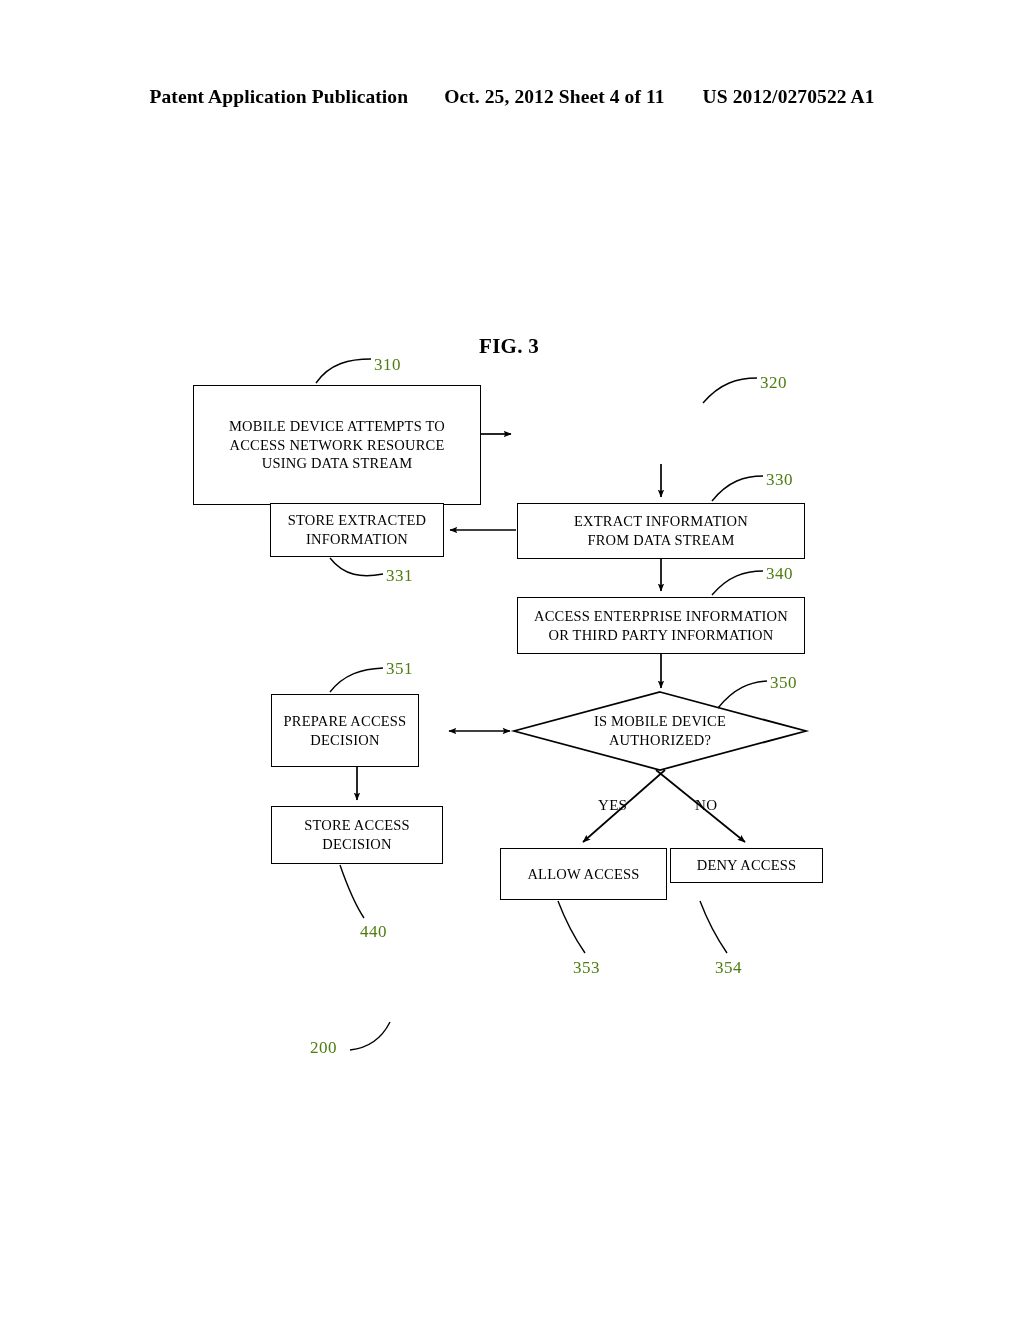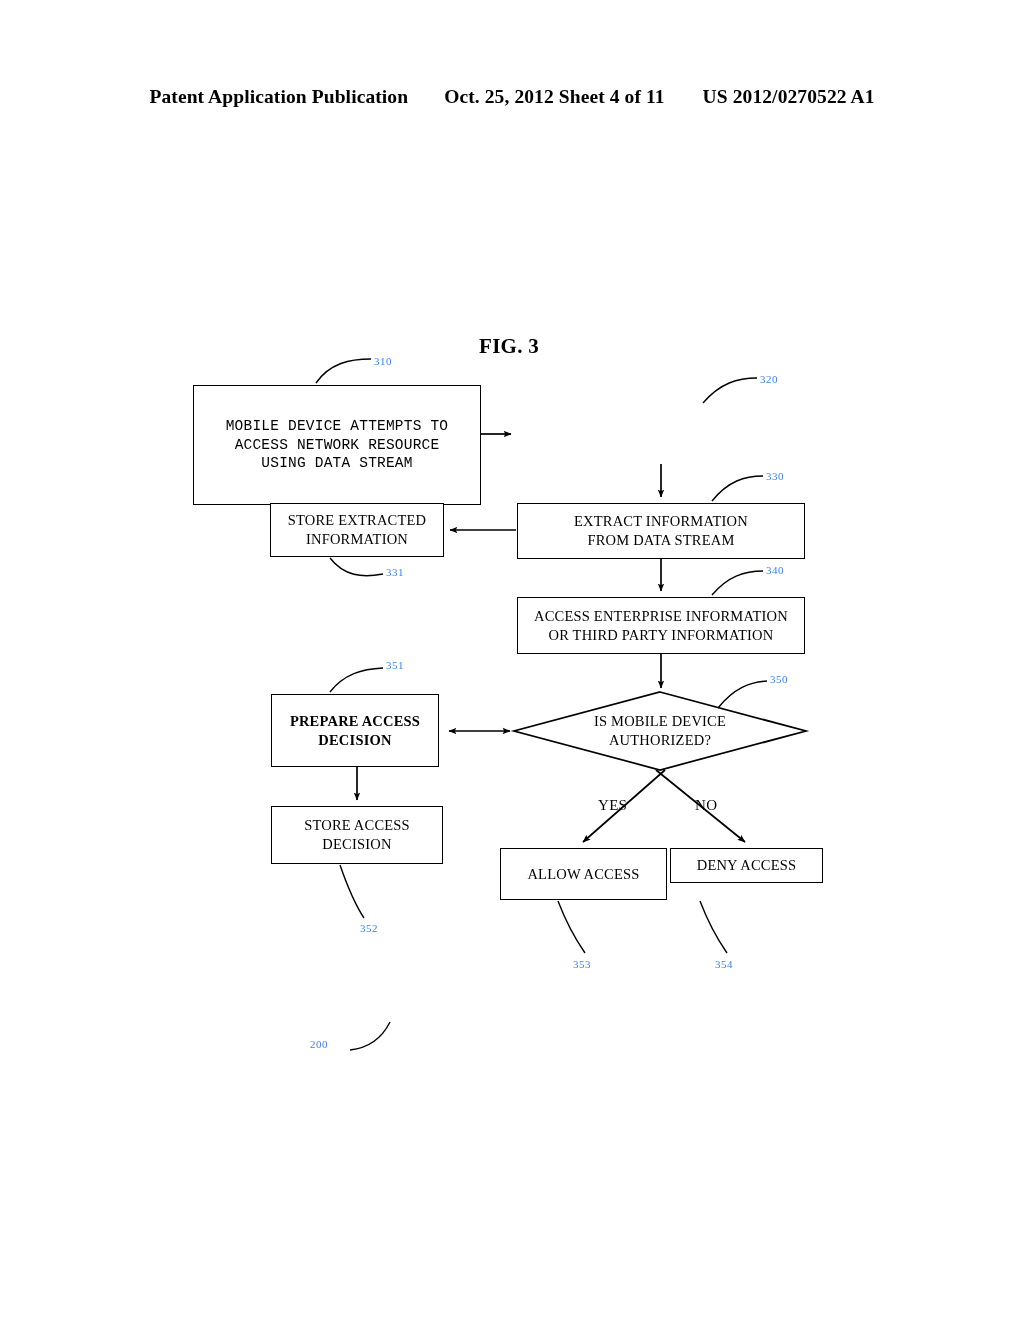--- a/index.html
+++ b/index.html
@@ -56,26 +56,26 @@
     align-items: center;
     justify-content: center;
     text-align: center;
     font-size: 14.5px;
     line-height: 1.28;
     letter-spacing: 0.2px;
     padding: 2px 4px;
   }
   .fbox span { display: block; white-space: pre-line; }
 
-  #box-310 { left: 193px; top: 385px;  width: 288px; height: 120px; font-family: Liberation Mono, monospace; }
+  #box-310 { left: 193px; top: 385px;  width: 288px; height: 120px; }
   #box-320 { left: 517px; top: 405px;  width: 288px; height: 59px; }
   #box-330 { left: 517px; top: 503px;  width: 288px; height: 56px; }
   #box-331 { left: 270px; top: 503px;  width: 174px; height: 54px; }
   #box-340 { left: 517px; top: 597px;  width: 288px; height: 57px; }
-  #box-351 { left: 271px; top: 694px;  width: 168px; height: 73px; font-weight: bold; }
+  #box-351 { left: 271px; top: 694px;  width: 148px; height: 73px; }
   #box-352 { left: 271px; top: 806px;  width: 172px; height: 58px; }
   #box-353 { left: 500px; top: 848px;  width: 167px; height: 52px; }
   #box-354 { left: 670px; top: 848px;  width: 153px; height: 35px; }
 
   
   #diamond-350 {
     position: absolute;
     left: 514px;
     top: 692px;
     width: 292px;
@@ -93,23 +93,23 @@
     text-align: center;
     font-size: 14.5px;
     line-height: 1.28;
     letter-spacing: 0.2px;
   }
   #diamond-350 .dtext span { display: block; white-space: pre-line; }
 
   
   .refnum {
     position: absolute;
-    font-size: 11px;
+    font-size: 17px;
     letter-spacing: 0.5px;
-    color: #3b82f6;
+    color: #4d7c0f;
   }
   #ref-310 { left: 374px; top: 355px; }
   #ref-320 { left: 760px; top: 373px; }
   #ref-330 { left: 766px; top: 470px; }
   #ref-331 { left: 386px; top: 566px; }
   #ref-340 { left: 766px; top: 564px; }
   #ref-350 { left: 770px; top: 673px; }
   #ref-351 { left: 386px; top: 659px; }
   #ref-352 { left: 360px; top: 922px; }
   #ref-353 { left: 573px; top: 958px; }
@@ -238,18 +238,18 @@
   <div class="branch-label" id="label-yes">YES</div>
   <div class="branch-label" id="label-no">NO</div>
 
   <div class="refnum" id="ref-310">310</div>
   <div class="refnum" id="ref-320">320</div>
   <div class="refnum" id="ref-330">330</div>
   <div class="refnum" id="ref-331">331</div>
   <div class="refnum" id="ref-340">340</div>
   <div class="refnum" id="ref-350">350</div>
   <div class="refnum" id="ref-351">351</div>
-  <div class="refnum" id="ref-352">352</div>
+  <div class="refnum" id="ref-352">440</div>
   <div class="refnum" id="ref-353">353</div>
   <div class="refnum" id="ref-354">354</div>
   <div class="refnum" id="ref-300">200</div>
 
 </div>
 
 </body></html>

